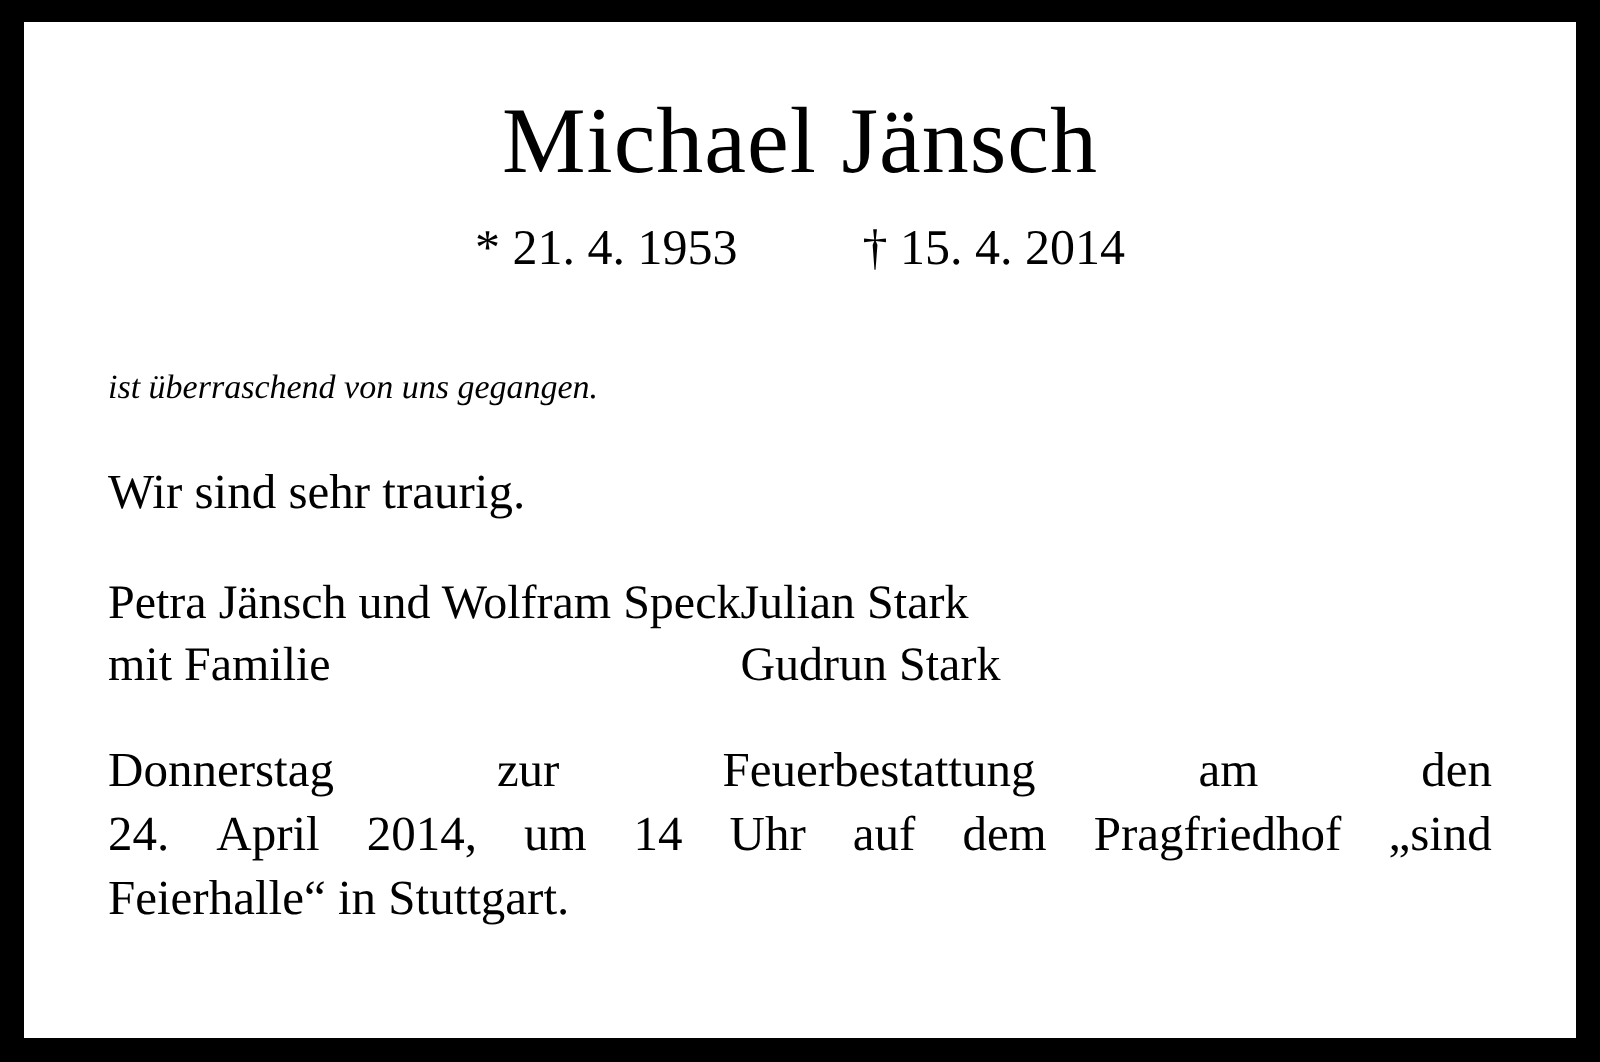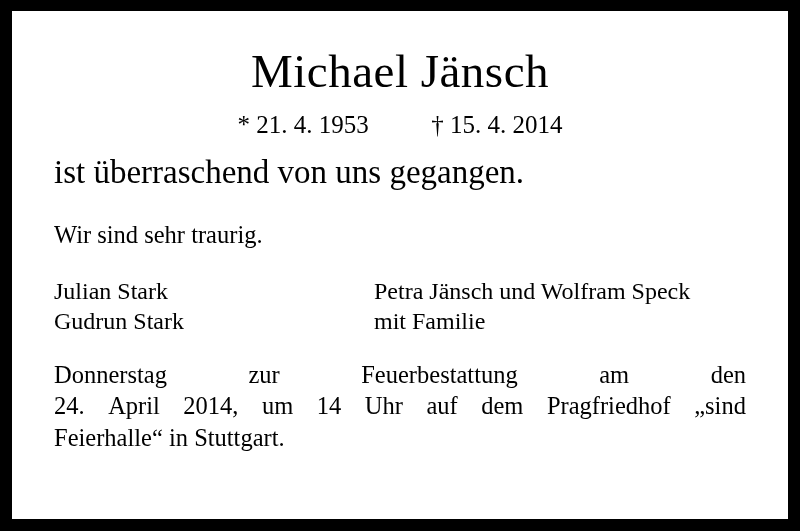--- a/index.html
+++ b/index.html
@@ -48,24 +48,25 @@
     font-size: 25px;
     line-height: 1.2;
     margin-top: 12px;
     white-space: nowrap;
   }
   .dates-row .date-gap {
     display: inline-block;
     width: 50px;
   }
   .statement-line {
-    font-size: 33px;
+    font-size: 17px;
     line-height: 1.2;
-    margin-top: 13px;
+    margin-top: 44px;
     white-space: nowrap;
+    font-style: italic;
   }
   .mourning-line {
     font-size: 24.5px;
     line-height: 1.2;
     margin-top: 28px;
     white-space: nowrap;
   }
   .survivors {
     display: flex;
     margin-top: 26px;
@@ -110,27 +111,27 @@
       <span>* 21. 4. 1953</span>
       <span class="date-gap"></span>
       <span>† 15. 4. 2014</span>
     </div>
 
     <div class="statement-line">ist überraschend von uns gegangen.</div>
 
     <div class="mourning-line">Wir sind sehr traurig.</div>
 
     <div class="survivors">
+      <div class="survivors-col right">
+        <span class="survivor-name">Petra Jänsch und Wolfram Speck</span>
+        <span class="survivor-name">mit Familie</span>
+      </div>
       <div class="survivors-col left">
         <span class="survivor-name">Julian Stark</span>
         <span class="survivor-name">Gudrun Stark</span>
-      </div>
-      <div class="survivors-col right">
-        <span class="survivor-name">Petra Jänsch und Wolfram Speck</span>
-        <span class="survivor-name">mit Familie</span>
       </div>
     </div>
 
     <div class="ceremony-block">
       <span class="ceremony-line justified">
         <span>Donnerstag</span>
         <span>zur</span>
         <span>Feuerbestattung</span>
         <span>am</span>
         <span>den</span>

